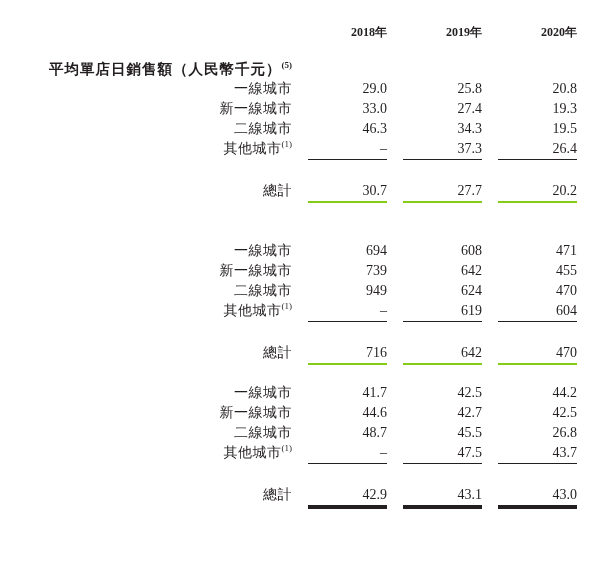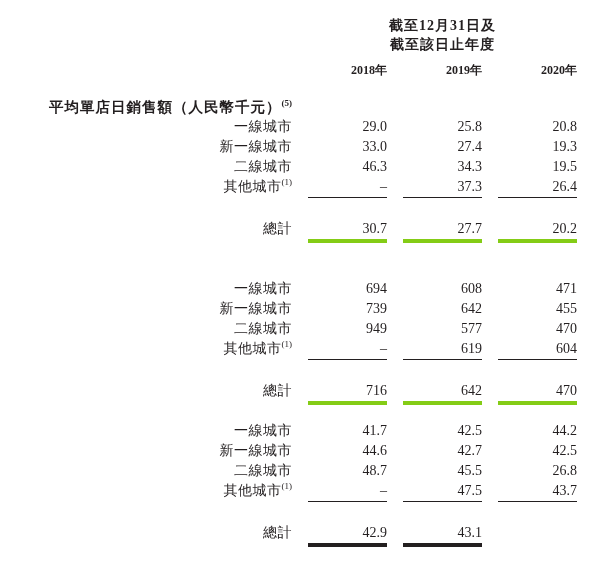--- a/index.html
+++ b/index.html
@@ -29,41 +29,34 @@
     font-weight: bold;
     font-size: 14px;
     letter-spacing: 1px;
   }
   .years-row { margin-top: 6px; height: 20px; line-height: 20px; }
   .yr { font-weight: bold; font-size: 12px; }
   .gap-a { height: 17px; }
   .sp-total { height: 22px; }
   .sp-section { height: 20px; }
   .rule4 .val { border-bottom: 1px solid #231f20; }
-  .total-row .val { border-bottom: 4px solid #84cc16; }
+  .total-row .val { border-bottom: 2px solid #84cc16; }
   .total-row.grand .val { border-bottom: 2px solid #231f20; position: relative; }
   .total-row.grand .val::after {
     content: "";
     position: absolute;
     left: 0; right: 0; bottom: -4px;
     border-bottom: 2px solid #231f20;
   }
 </style>
 </head>
 <body>
 
 <div class="doc">
 
-  <div class="grid">
-    <div class="lbl"></div>
-    <div class="span3">
-      <div class="pline">截至12月31日及</div>
-      <div class="pline">截至該日止年度</div>
-    </div>
-  </div>
 
   <div class="grid years-row">
     <div class="lbl"></div>
     <div class="val yr">2018年</div>
     <div class="val yr">2019年</div>
     <div class="val yr">2020年</div>
   </div>
 
   <div class="gap-a"></div>
 
@@ -123,21 +116,21 @@
     </div>
     <div class="grid row">
       <div class="lbl indent">新一線城市</div>
       <div class="val">739</div>
       <div class="val">642</div>
       <div class="val">455</div>
     </div>
     <div class="grid row">
       <div class="lbl indent">二線城市</div>
       <div class="val">949</div>
-      <div class="val">577</div>
+      <div class="val">624</div>
       <div class="val">470</div>
     </div>
     <div class="grid row rule4">
       <div class="lbl indent"><span>其他城市</span><sup>(1)</sup></div>
       <div class="val">–</div>
       <div class="val">619</div>
       <div class="val">604</div>
     </div>
     <div class="sp-total"></div>
     <div class="grid row total-row">
@@ -173,16 +166,17 @@
       <div class="lbl indent"><span>其他城市</span><sup>(1)</sup></div>
       <div class="val">–</div>
       <div class="val">47.5</div>
       <div class="val">43.7</div>
     </div>
     <div class="sp-total"></div>
     <div class="grid row total-row grand">
       <div class="lbl indent">總計</div>
       <div class="val">42.9</div>
       <div class="val">43.1</div>
+      <div class="val">43.0</div>
     </div>
   </div>
 
 </div>
 
 </body></html>

